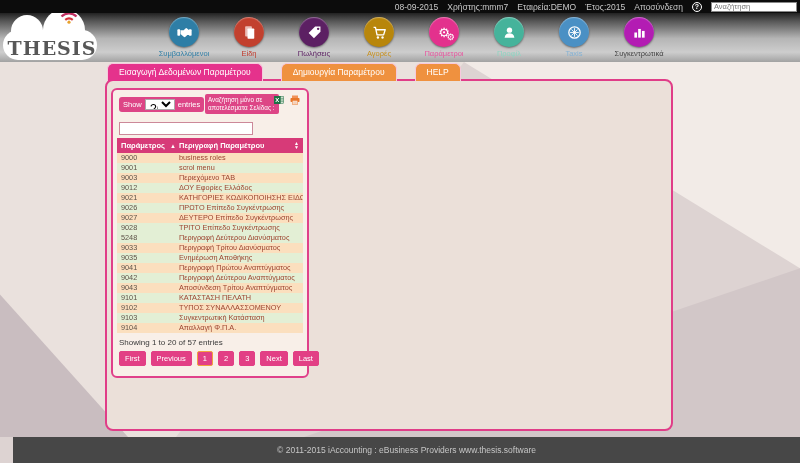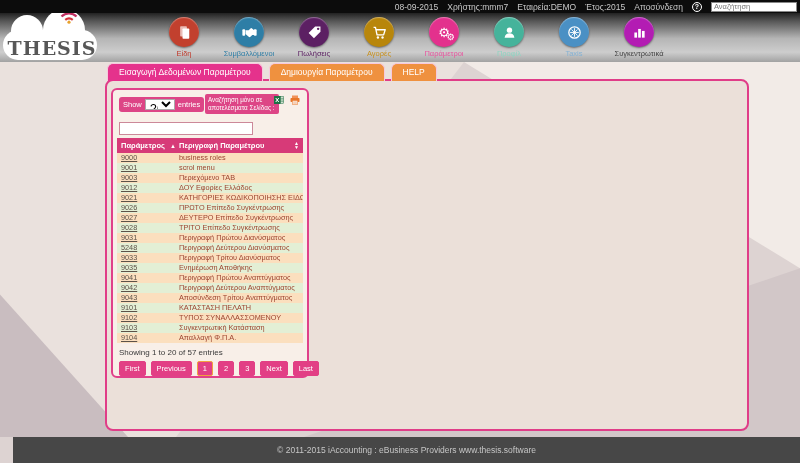--- a/index.html
+++ b/index.html
@@ -40,28 +40,28 @@
 
   
   .content { position:absolute; top:62px; left:0; right:0; bottom:26px; background:#ddd3d2; overflow:hidden; }
   .tri { position:absolute; inset:0; }
   .tri1 { background:#eae1dd; clip-path:polygon(0 0,58% 0,22% 100%,0 100%); }
   .tri2 { background:#f2ebe7; clip-path:polygon(58% 0,100% 0,100% 55%); }
   .tri3 { background:#d2c7c8; clip-path:polygon(100% 55%,100% 100%,38% 100%); }
   .tri4 { background:#c9bdc0; clip-path:polygon(0 62%,16% 100%,0 100%); }
 
   
-  .tabs { position:absolute; left:107px; top:1px; display:flex; gap:6px; z-index:6; }
+  .tabs { position:absolute; left:107px; top:1px; display:flex; gap:18px; z-index:6; }
   .tab { border:1px solid #f7c9dd; border-bottom:none; border-radius:6px 6px 0 0; padding:3px 11px 4px;
     font-size:8.5px; color:#fff; background:#ef913f; cursor:pointer;
     font-family:inherit; }
   .tab.active { background:#e5328c; }
 
   
-  .outer-panel { position:absolute; left:105px; top:17px; width:644px; height:352px;
+  .outer-panel { position:absolute; left:105px; top:17px; width:568px; height:352px;
     background:#ebe0d9; border:2px solid #e03d88; border-radius:8px; z-index:5; }
   .inner-panel { position:absolute; left:4px; top:7px; width:198px; height:290px;
     background:#f8efe8; border:2px solid #e0408a; border-radius:6px; padding:4px 4px 3px; }
 
   .controls { position:relative; height:26px; }
   .show-block { position:absolute; left:2px; top:3px; background:#dd4586; border-radius:3px;
     color:#fff; font-size:7.5px; padding:2px 4px; display:flex; align-items:center; gap:3px; }
   .show-block select { font-size:13px; width:30px; height:11px; border:1px solid #aaa; background:#fff; }
   .page-search-label { position:absolute; left:88px; top:0; width:74px; background:#dd4586; border-radius:2px;
     color:#fff; font-size:6.3px; line-height:8px; padding:2px 3px; }
@@ -71,21 +71,21 @@
   .table-search { display:block; width:134px; height:13px; border:1px solid #c89; background:#fff;
     margin:2px 0 3px 2px; font-size:8px; padding:0 2px; }
 
   table { width:100%; border-collapse:collapse; table-layout:fixed; }
   thead th { background:#d73a78; color:#fff; font-size:7.5px; text-align:left; padding:3px 4px;
     font-weight:bold; cursor:pointer; }
   th.col-code { width:58px; }
   .sort-asc { font-size:6px; margin-left:5px; }
   .sort-both { float:right; font-size:5px; line-height:4px; text-align:center; }
   tbody td { font-size:7.3px; padding:1px 4px; line-height:8px; white-space:nowrap; overflow:hidden; cursor:pointer; }
-  tbody td.code { color:#5d5248;text-decoration:underline; }
+  tbody td.code { color:#5d5248; }
   tbody td.desc { color:#9c4430; }
   tr.row-a td { background:#fbdfbe; }
   tr.row-b td { background:#e3efd5; }
 
   .info { font-size:8px; color:#3a3a3a; margin:5px 0 4px 2px; }
   .pagination { display:flex; gap:5px; margin-left:2px; }
   .pagination button { background:#e23f85; color:#fff; border:1px solid #e23f85; border-radius:2px;
     font-size:7.5px; padding:2px 5px; cursor:pointer; font-family:inherit; }
   .pagination button.active { border:1px solid #f2a03f; }
 
@@ -114,37 +114,37 @@
     <div class="cloud-b2"></div>
     <svg class="wifi" viewBox="0 0 24 16">
       <path d="M4 8 A 11 11 0 0 1 20 8" stroke="#c03060" stroke-width="2.4" fill="none"></path>
       <path d="M8 11.5 A 6.5 6.5 0 0 1 16 11.5" stroke="#d6303a" stroke-width="2.4" fill="none"></path>
       <circle cx="12" cy="14" r="1.7" fill="#e8a22e"></circle>
     </svg>
     <div class="logo-text">THESIS</div>
   </div>
   <div class="nav" id="nav">
       <div class="nav-item">
-        <span class="nav-circle" style="background:#c2402e">
-          <svg viewBox="0 0 24 24">
-            <rect x="6.5" y="4" width="8.5" height="13" rx="1" fill="#fff" opacity=".65"></rect>
-            <rect x="9.5" y="7" width="8.5" height="13" rx="1" fill="#fff"></rect>
-          </svg>
-        </span>
-        <span class="nav-label" style="color:#c0392b">Είδη</span>
-      </div>
-      <div class="nav-item">
         <span class="nav-circle" style="background:#2e7ea6">
           <svg viewBox="0 0 24 24">
             <rect x="3" y="8" width="3.5" height="8" rx="1" fill="#fff"></rect>
             <rect x="17.5" y="8" width="3.5" height="8" rx="1" fill="#fff"></rect>
             <path d="M7 9h4l2.2-2.2a1.4 1.4 0 0 1 2 0L18 9v6h-2.5l-2.3 2.4a1.5 1.5 0 0 1-2.2 0L7 14z" fill="#fff"></path>
           </svg>
         </span>
         <span class="nav-label" style="color:#2e7ea6">Συμβαλλόμενοι</span>
+      </div>
+      <div class="nav-item">
+        <span class="nav-circle" style="background:#c2402e">
+          <svg viewBox="0 0 24 24">
+            <rect x="6.5" y="4" width="8.5" height="13" rx="1" fill="#fff" opacity=".65"></rect>
+            <rect x="9.5" y="7" width="8.5" height="13" rx="1" fill="#fff"></rect>
+          </svg>
+        </span>
+        <span class="nav-label" style="color:#c0392b">Είδη</span>
       </div>
       <div class="nav-item">
         <span class="nav-circle" style="background:#5c2063">
           <svg viewBox="0 0 24 24">
             <path d="M12.8 4.5h6.7v6.7l-8.2 8.2-6.7-6.7z" fill="#fff"></path>
             <circle cx="16.6" cy="7.4" r="1.5" fill="#5c2063"></circle>
           </svg>
         </span>
         <span class="nav-label" style="color:#5c2063">Πωλήσεις</span>
       </div>
@@ -275,24 +275,20 @@
               <td class="desc">ΠΡΩΤΟ Επίπεδο Συγκέντρωσης</td>
             </tr>
             <tr class="row-a">
               <td class="code">9027</td>
               <td class="desc">ΔΕΥΤΕΡΟ Επίπεδο Συγκέντρωσης</td>
             </tr>
             <tr class="row-b">
               <td class="code">9028</td>
               <td class="desc">ΤΡΙΤΟ Επίπεδο Συγκέντρωσης</td>
             </tr>
-            <tr class="row-a">
-              <td class="code">9031</td>
-              <td class="desc">Περιγραφή Πρώτου Διανύσματος</td>
-            </tr>
             <tr class="row-b">
               <td class="code">5248</td>
               <td class="desc">Περιγραφή Δεύτερου Διανύσματος</td>
             </tr>
             <tr class="row-a">
               <td class="code">9033</td>
               <td class="desc">Περιγραφή Τρίτου Διανύσματος</td>
             </tr>
             <tr class="row-b">
               <td class="code">9035</td>

